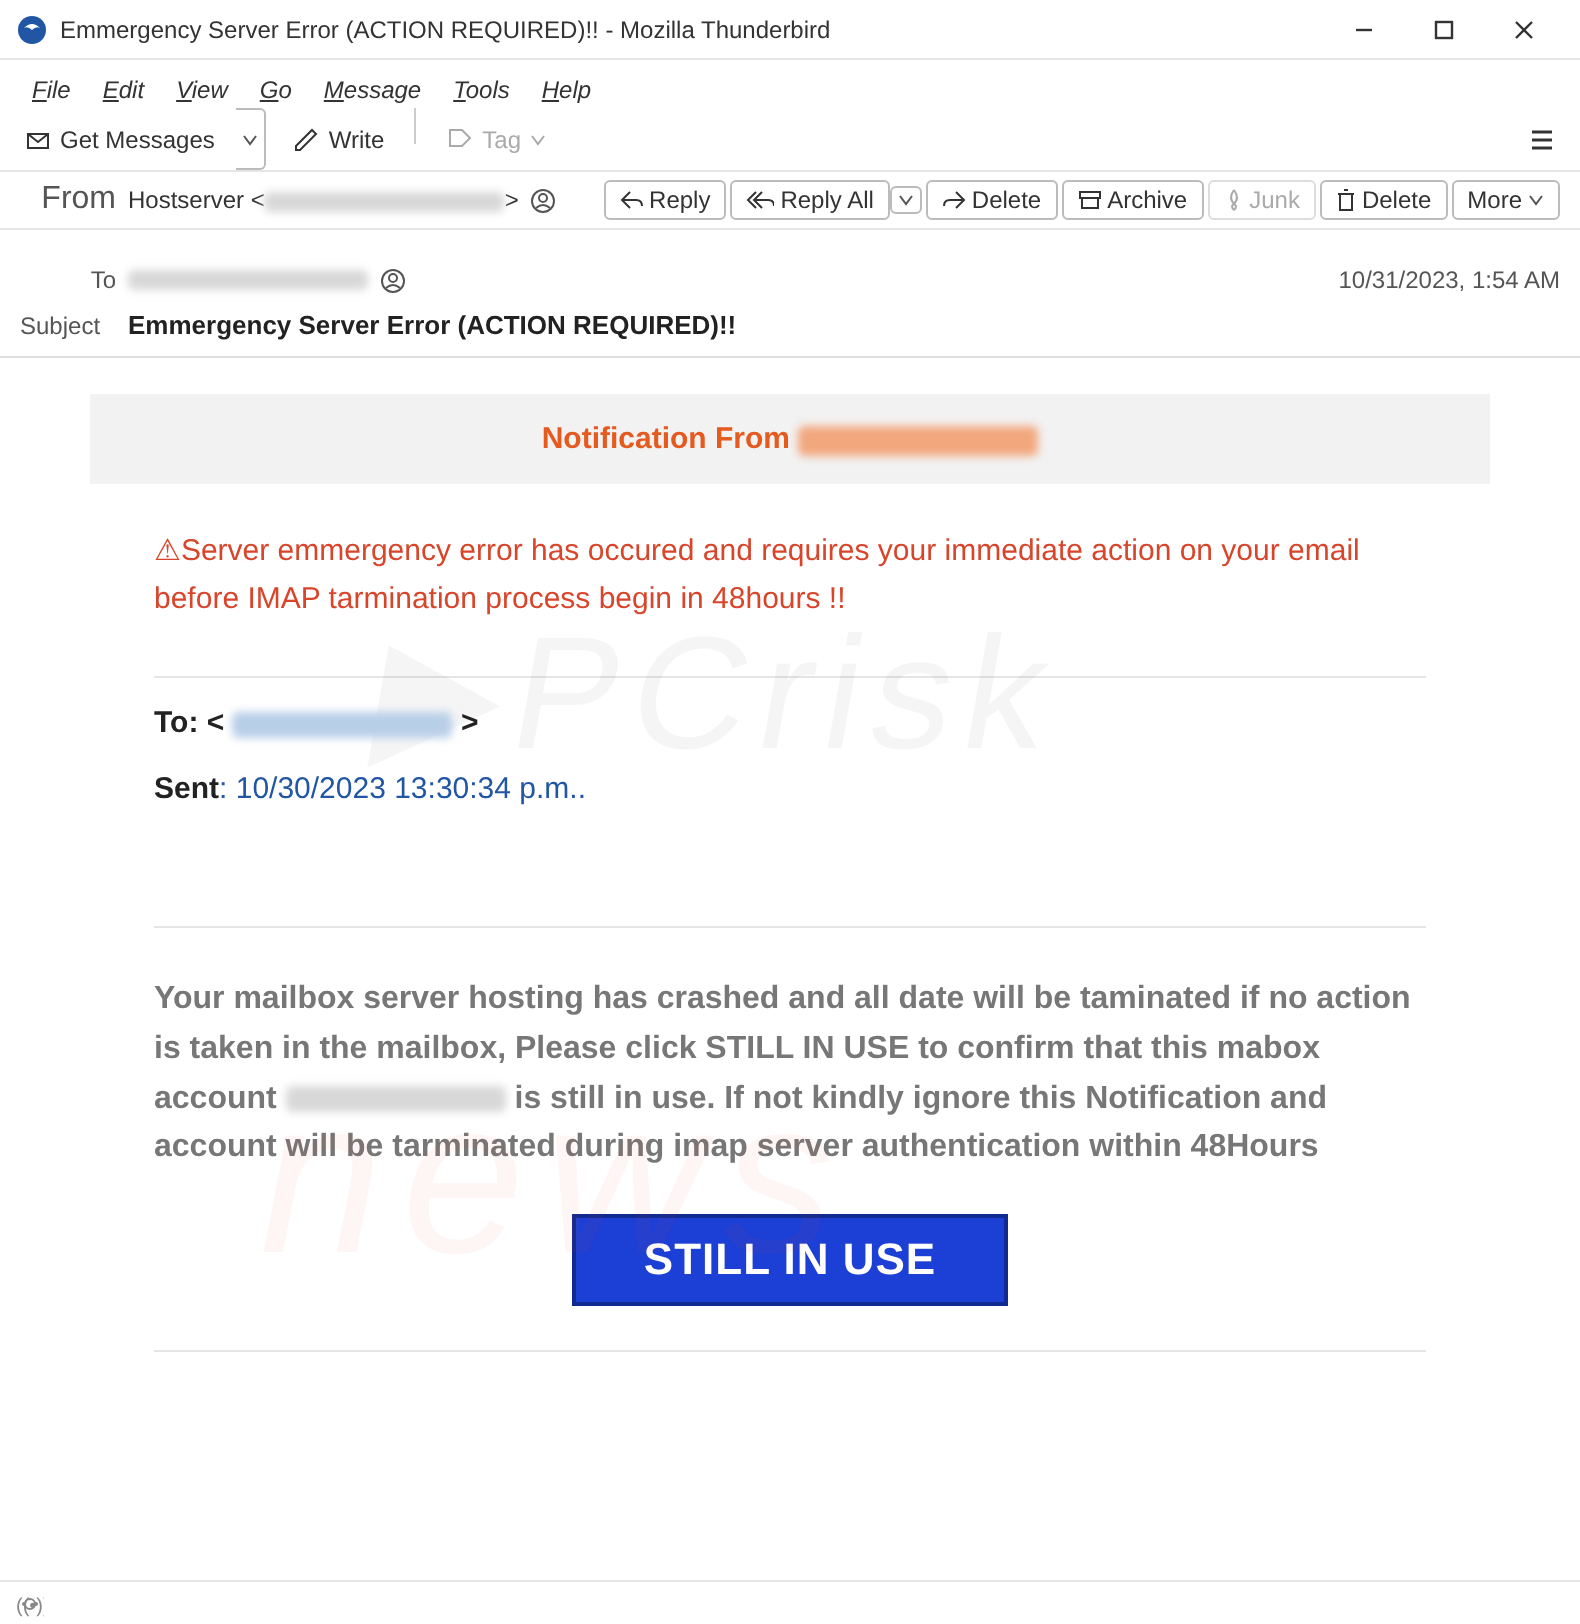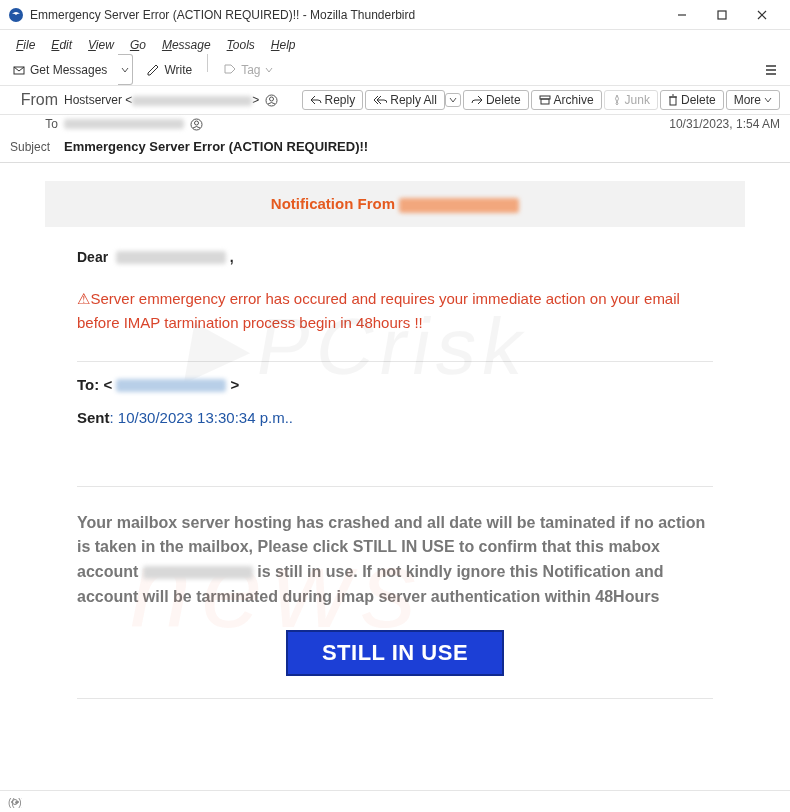--- a/index.html
+++ b/index.html
@@ -27,21 +27,21 @@
 
 .hdrrow { display: flex; align-items: center; padding: 4px 10px; gap: 2px; border-bottom: 1px solid #e5e5e5; }
 .hdrrow .left { display: flex; align-items: center; flex: 1; gap: 6px; }
 .hdrrow .label { width: 48px; text-align: right; color: #555; font-size: 16px; }
 .hdrrow .value { color: #333; text-align: right; }
 .hdrrow .actions { display: flex; align-items: center; gap: 2px; }
 .pill { display: flex; align-items: center; gap: 3px; padding: 2px 7px; border: 1px solid #bbb; border-radius: 3px; color: #333; font-size: 12px; background: #fff; }
 .pill.disabled { color: #aaa; border-color: #ddd; }
 .chev { display:flex; align-items:center; padding: 2px 3px; border: 1px solid #bbb; border-left: none; border-radius: 0 3px 3px 0; margin-left:-2px; background:#fff;}
 
-.daterow { display: flex; align-items: center; padding: 2px 10px 4px 10px; }
+.daterow { display: flex; align-items: center; padding: 2px 10px 4px 10px; margin-top: 16px; }
 .daterow .left { display: flex; align-items: center; flex: 1; gap: 6px; }
 .daterow .dt { color: #555; font-size: 12px; }
 
 .subjrow { display: flex; align-items: center; padding: 4px 10px 8px 10px; border-bottom: 1px solid #ddd; }
 .subjrow .label { width: 48px; text-align: left; color: #555; font-size: 12px; margin-right: 6px; }
 .subjrow .value { font-weight: 600; color: #222; font-size: 13px; }
 
 
 .body-wrap { padding: 18px 45px 0 45px; height: 620px; overflow: hidden; }
 .email-card { background: #fff; }
@@ -262,23 +262,20 @@
 
 <div class="watermark">▶PCrisk</div>
 <div class="watermark2">news</div>
 
 <div class="body-wrap">
   <div class="email-card">
     <div class="notif-bar">
       <span class="nt"><span>Notification From </span><span class="blur or lg">xxxxxxxx</span></span>
     </div>
     <div class="email-inner">
-      <div class="dear">
-        <span>Dear</span>&nbsp;&nbsp;<span class="blur md">xxxxxxxxxx</span> <span>,</span>
-      </div>
       <div class="warn-text">⚠Server emmergency error has occured and requires your immediate action on your email before IMAP tarmination process begin in 48hours !!</div>
       <hr class="rule">
       <div class="meta-to">
         <span>To:</span> <span>&lt;</span>&nbsp;<span class="blur md" style="background:#b8cfe8;">xxxxxxxxxx</span>&nbsp;<span>&gt;</span>
       </div>
       <div class="meta-sent">
         <b>Sent</b><span>: 10/30/2023 13:30:34 p.m..</span>
       </div>
       <hr class="rule" style="margin-top:60px;">
       <div class="bodytext">

